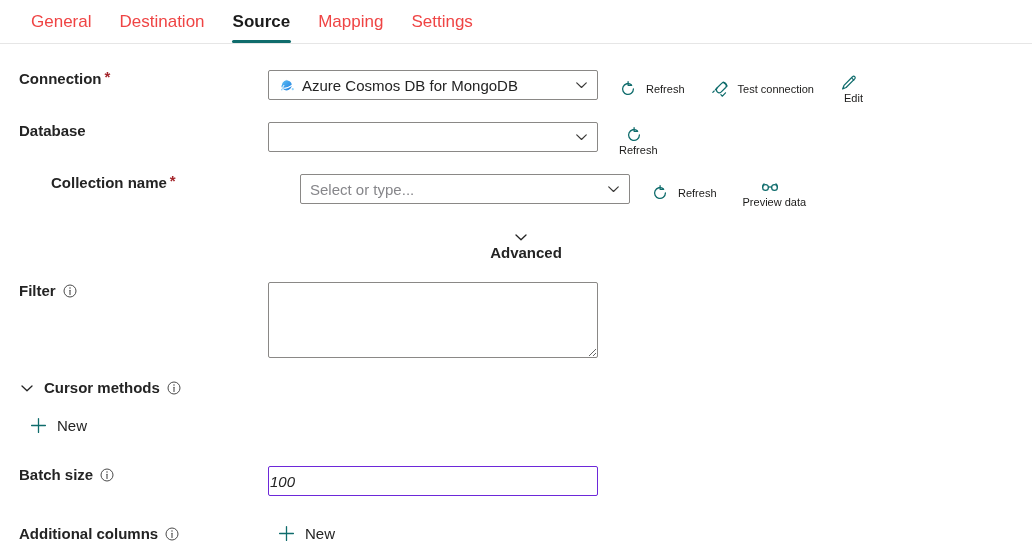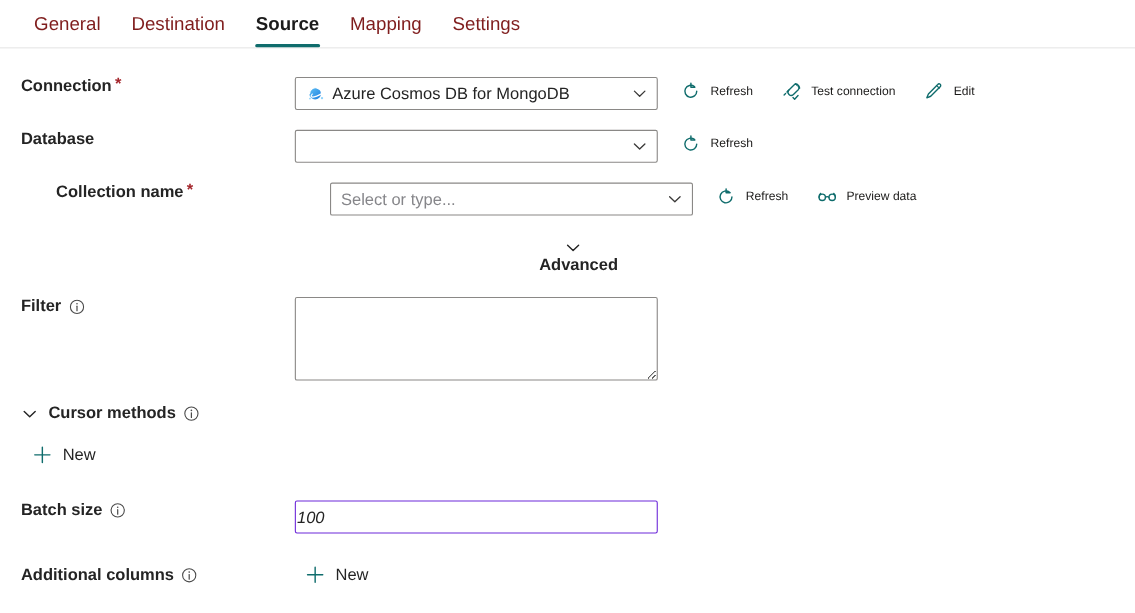--- a/index.html
+++ b/index.html
@@ -26,21 +26,21 @@
     padding-left: 17px;
     box-sizing: border-box;
   }
   .tab {
     position: relative;
     height: 43px;
     display: flex;
     align-items: center;
     padding: 0 14px;
     font-size: 17px;
-    color: #7f1d1d;
+    color: #ef4444;
     cursor: pointer;
     white-space: nowrap;
   }
   .tab.active {
     font-weight: 700;
     color: #1b1b1b;
   }
   .tab.active::after {
     content: "";
     position: absolute;
@@ -178,21 +178,21 @@
   }
   .cmd {
     display: flex;
     align-items: center;
     font-size: 11px;
     color: #1b1a19;
     cursor: pointer;
     margin-right: 26px;
     white-space: nowrap;
   }
-  .cmd:last-child { margin-right: 0; }
+  .cmd:last-child { margin-right: 0; flex-direction: column; }
   .cmd .ic {
     width: 18px;
     height: 18px;
     margin-right: 9px;
     flex: 0 0 auto;
     display: block;
   }
 
   
   .section {

